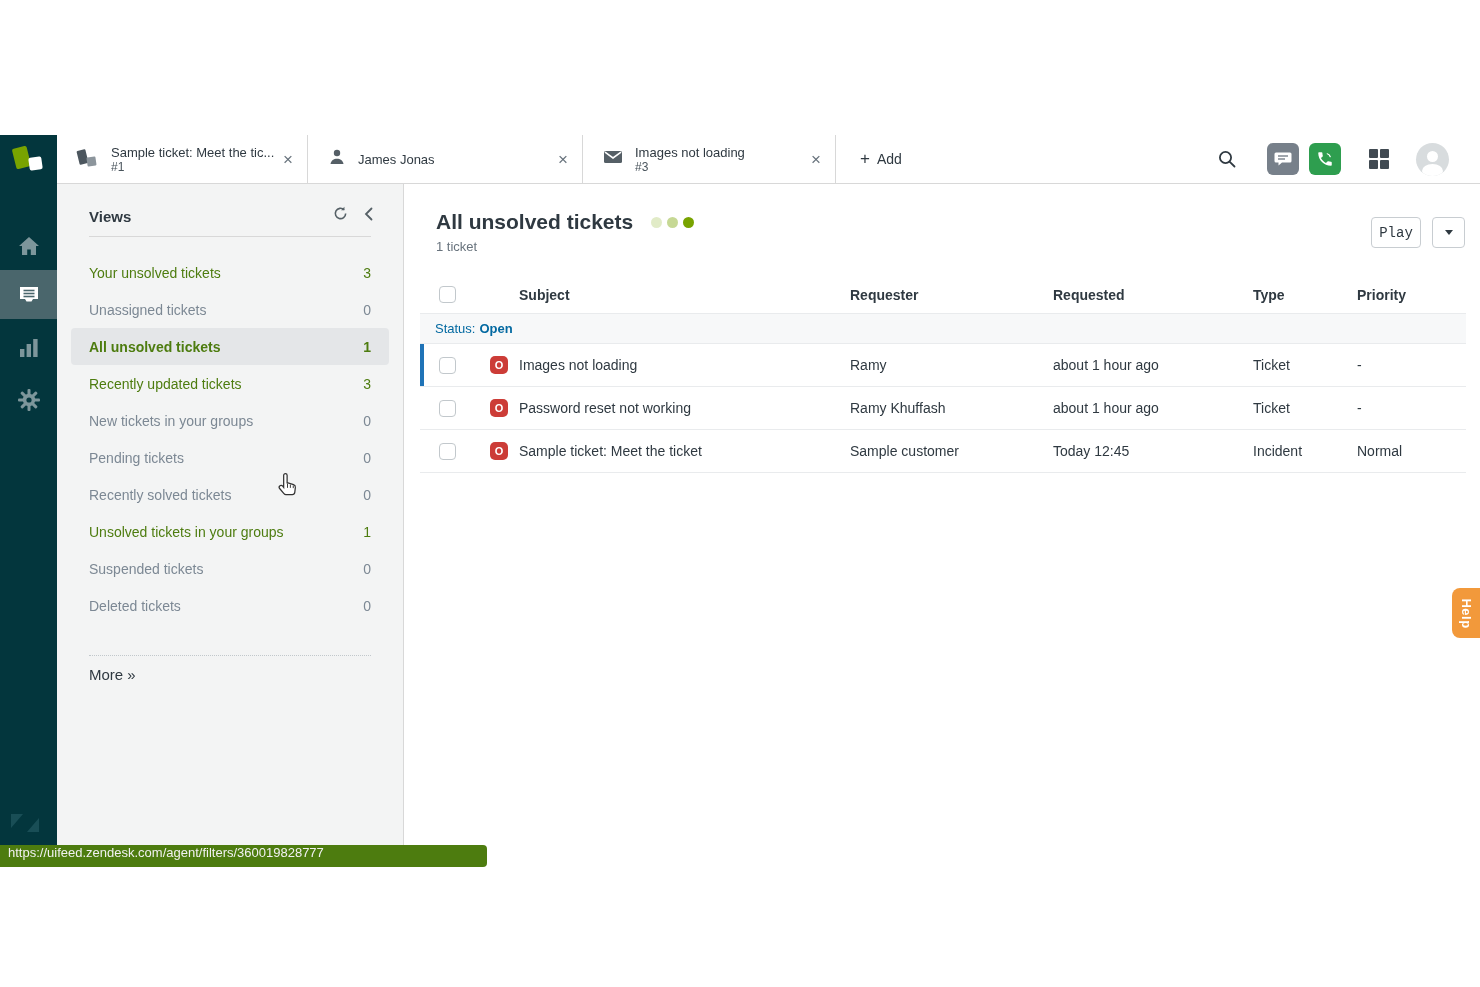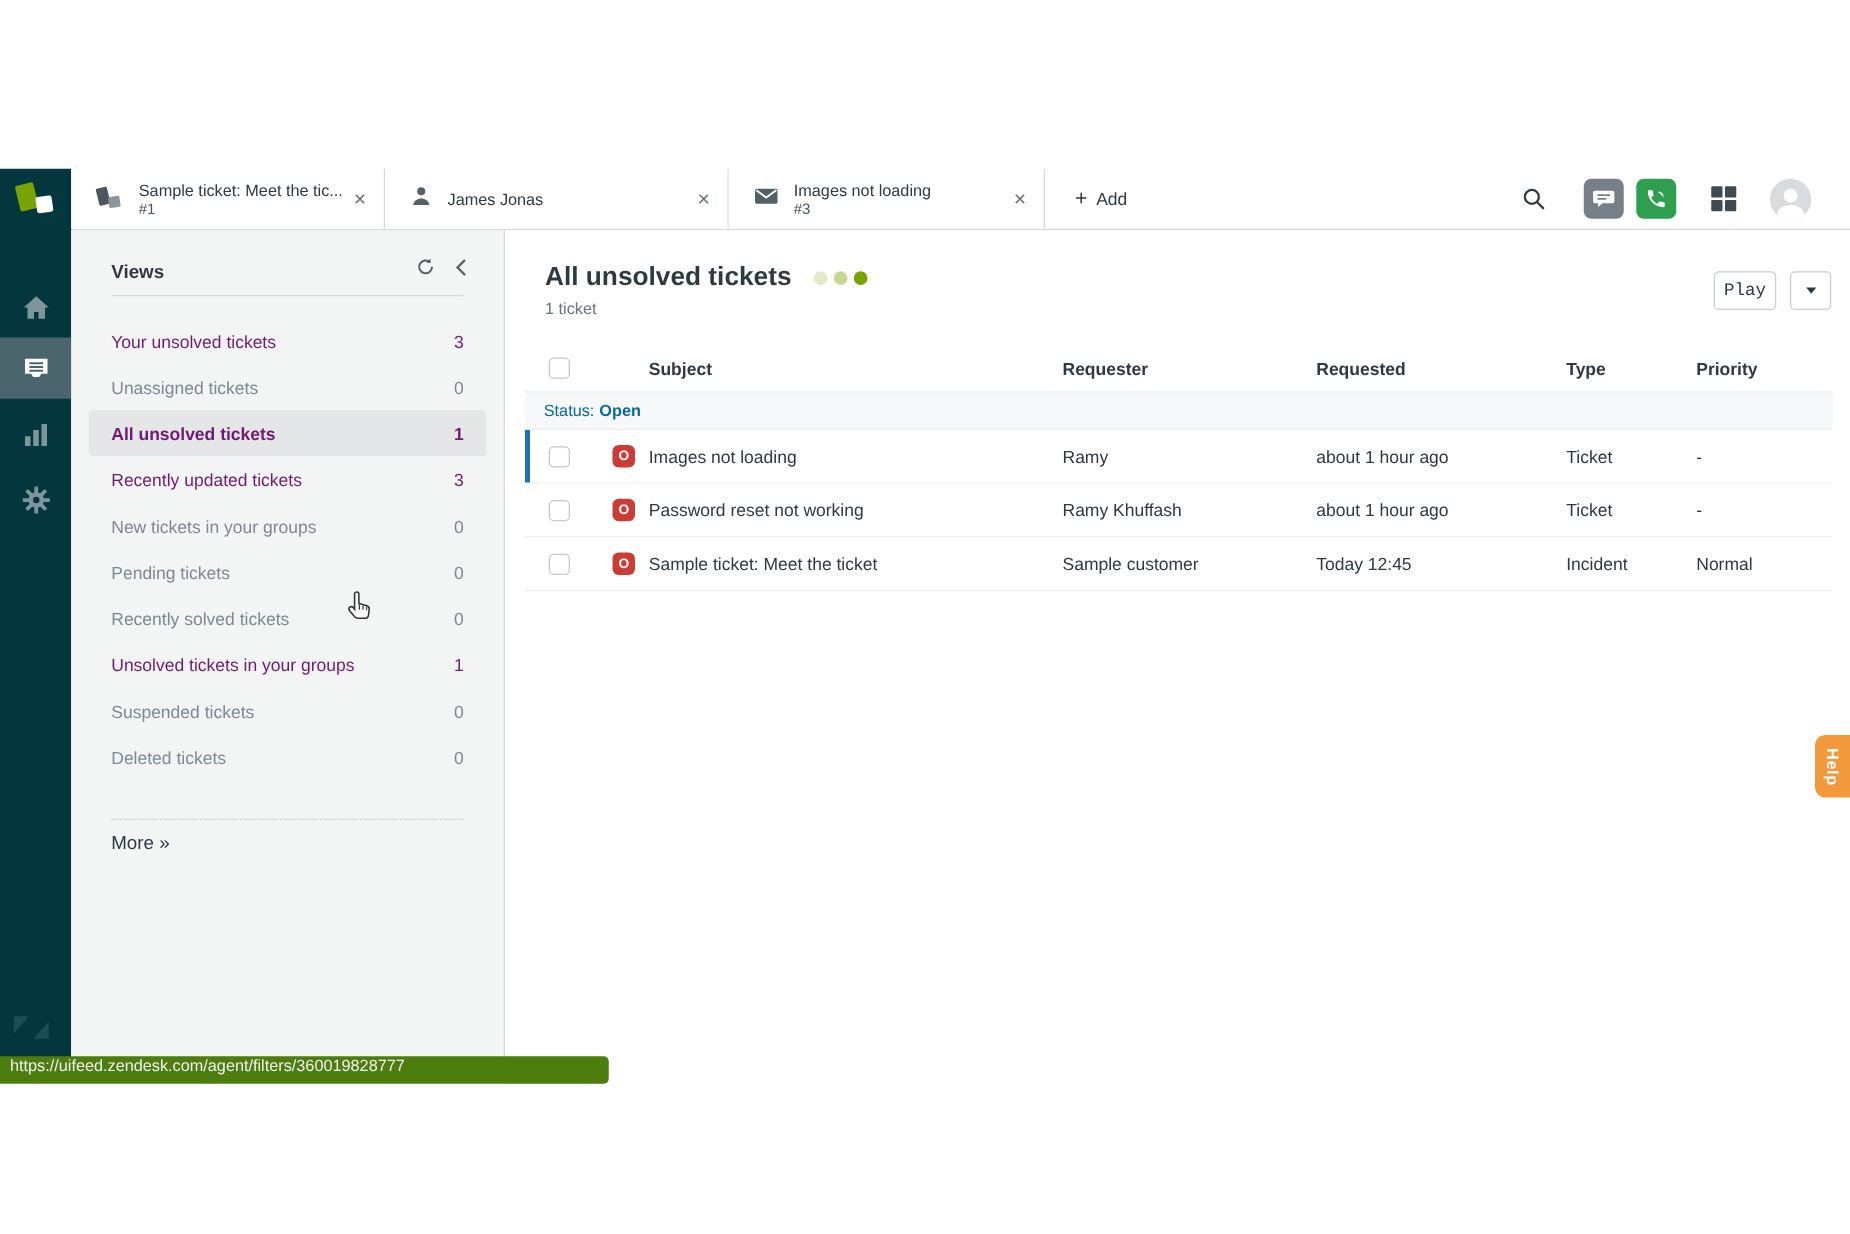--- a/index.html
+++ b/index.html
@@ -42,21 +42,21 @@
   .rail-home{top:37px;}.rail-tickets{top:86px;}.rail-reports{top:139px;}.rail-admin{top:191px;}
   .zmark{position:absolute;left:10px;bottom:14px;opacity:.85;}
 
   
   .views{position:absolute;left:57px;top:49px;width:347px;height:667px;background:#f3f4f4;border-right:1px solid #d8d8d8;box-sizing:border-box;}
   .views-head{position:absolute;left:32px;right:30px;top:22px;display:flex;align-items:flex-end;}
   .views-title{font-size:15px;font-weight:bold;color:#2f3941;flex:1;}
   .vh-icon{margin-left:16px;cursor:pointer;}
   .views-divider{position:absolute;left:32px;right:32px;top:52px;border-top:1px solid #d8d8d8;}
   .vlist{position:absolute;left:0;right:0;top:70px;}
-  .vitem{height:37px;margin:0 14px;padding:0 18px;display:flex;align-items:center;font-size:14px;color:#701a75;border-radius:4px;cursor:pointer;}
+  .vitem{height:37px;margin:0 14px;padding:0 18px;display:flex;align-items:center;font-size:14px;color:#4d7c0f;border-radius:4px;cursor:pointer;}
   .vitem .lbl{flex:1;}
   .vitem .cnt{text-align:right;}
   .vitem.dim{color:#7c8894;}
   .vitem.sel{background:#e4e6e8;font-weight:bold;}
   .more-divider{position:absolute;left:32px;right:32px;top:471px;border-top:1px dotted #c2c8cc;}
   .more-link{position:absolute;left:32px;top:482px;font-size:15px;color:#2f3941;cursor:pointer;}
 
   
   .main{position:absolute;left:404px;top:49px;width:1076px;height:667px;background:#fff;}
   .main-head{position:absolute;left:32px;top:26px;right:14px;}

